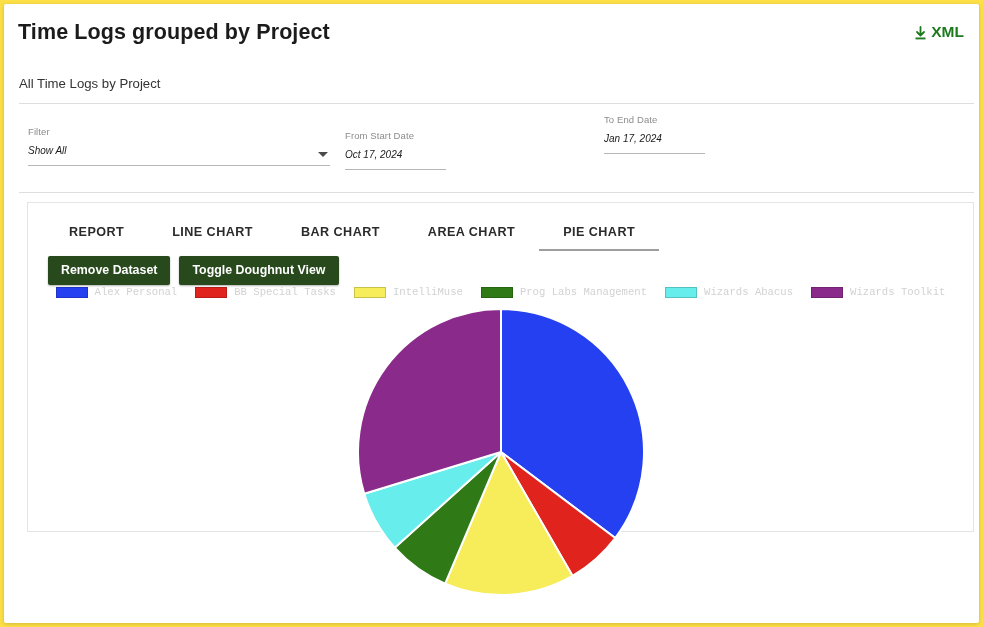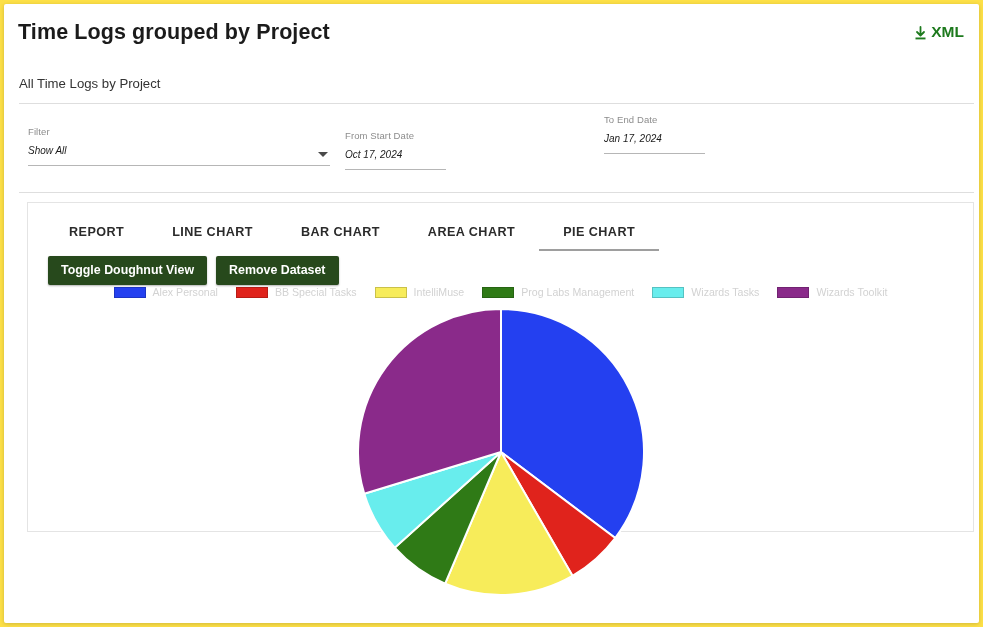--- a/index.html
+++ b/index.html
@@ -186,20 +186,21 @@
 
   .legend {
     position: absolute;
     left: 0;
     right: 0;
     top: 83px;
     display: flex;
     justify-content: center;
     align-items: flex-start;
     gap: 18px;
+    font-family: Liberation Mono, monospace;
   }
   .legend-item {
     display: flex;
     align-items: center;
     gap: 7px;
     cursor: pointer;
   }
   .legend-swatch {
     width: 32px;
     height: 11px;
@@ -280,22 +281,22 @@
 
       <div class="tabs">
         <div class="tab">REPORT</div>
         <div class="tab">LINE CHART</div>
         <div class="tab">BAR CHART</div>
         <div class="tab">AREA CHART</div>
         <div class="tab active">PIE CHART</div>
       </div>
 
       <div class="btn-row">
+        <button class="gbtn">Remove Dataset</button>
         <button class="gbtn">Toggle Doughnut View</button>
-        <button class="gbtn">Remove Dataset</button>
       </div>
 
       <div class="legend" id="legend">
           <div class="legend-item">
             <span class="legend-swatch" style="background: rgb(36, 64, 240);"></span>
             <span class="legend-label">Alex Personal</span>
           </div>
           <div class="legend-item">
             <span class="legend-swatch" style="background: rgb(224, 35, 28);"></span>
             <span class="legend-label">BB Special Tasks</span>
@@ -303,21 +304,21 @@
           <div class="legend-item">
             <span class="legend-swatch" style="background: rgb(247, 236, 90);"></span>
             <span class="legend-label">IntelliMuse</span>
           </div>
           <div class="legend-item">
             <span class="legend-swatch" style="background: rgb(47, 122, 22);"></span>
             <span class="legend-label">Prog Labs Management</span>
           </div>
           <div class="legend-item">
             <span class="legend-swatch" style="background: rgb(104, 237, 237);"></span>
-            <span class="legend-label">Wizards Tasks</span>
+            <span class="legend-label">Wizards Abacus</span>
           </div>
           <div class="legend-item">
             <span class="legend-swatch" style="background: rgb(138, 42, 138);"></span>
             <span class="legend-label">Wizards Toolkit</span>
           </div>
         </div>
 
       <div class="pie-wrap">
         <svg class="pie" width="290" height="290" viewBox="0 0 290 290">
           <g id="pie-slices">

